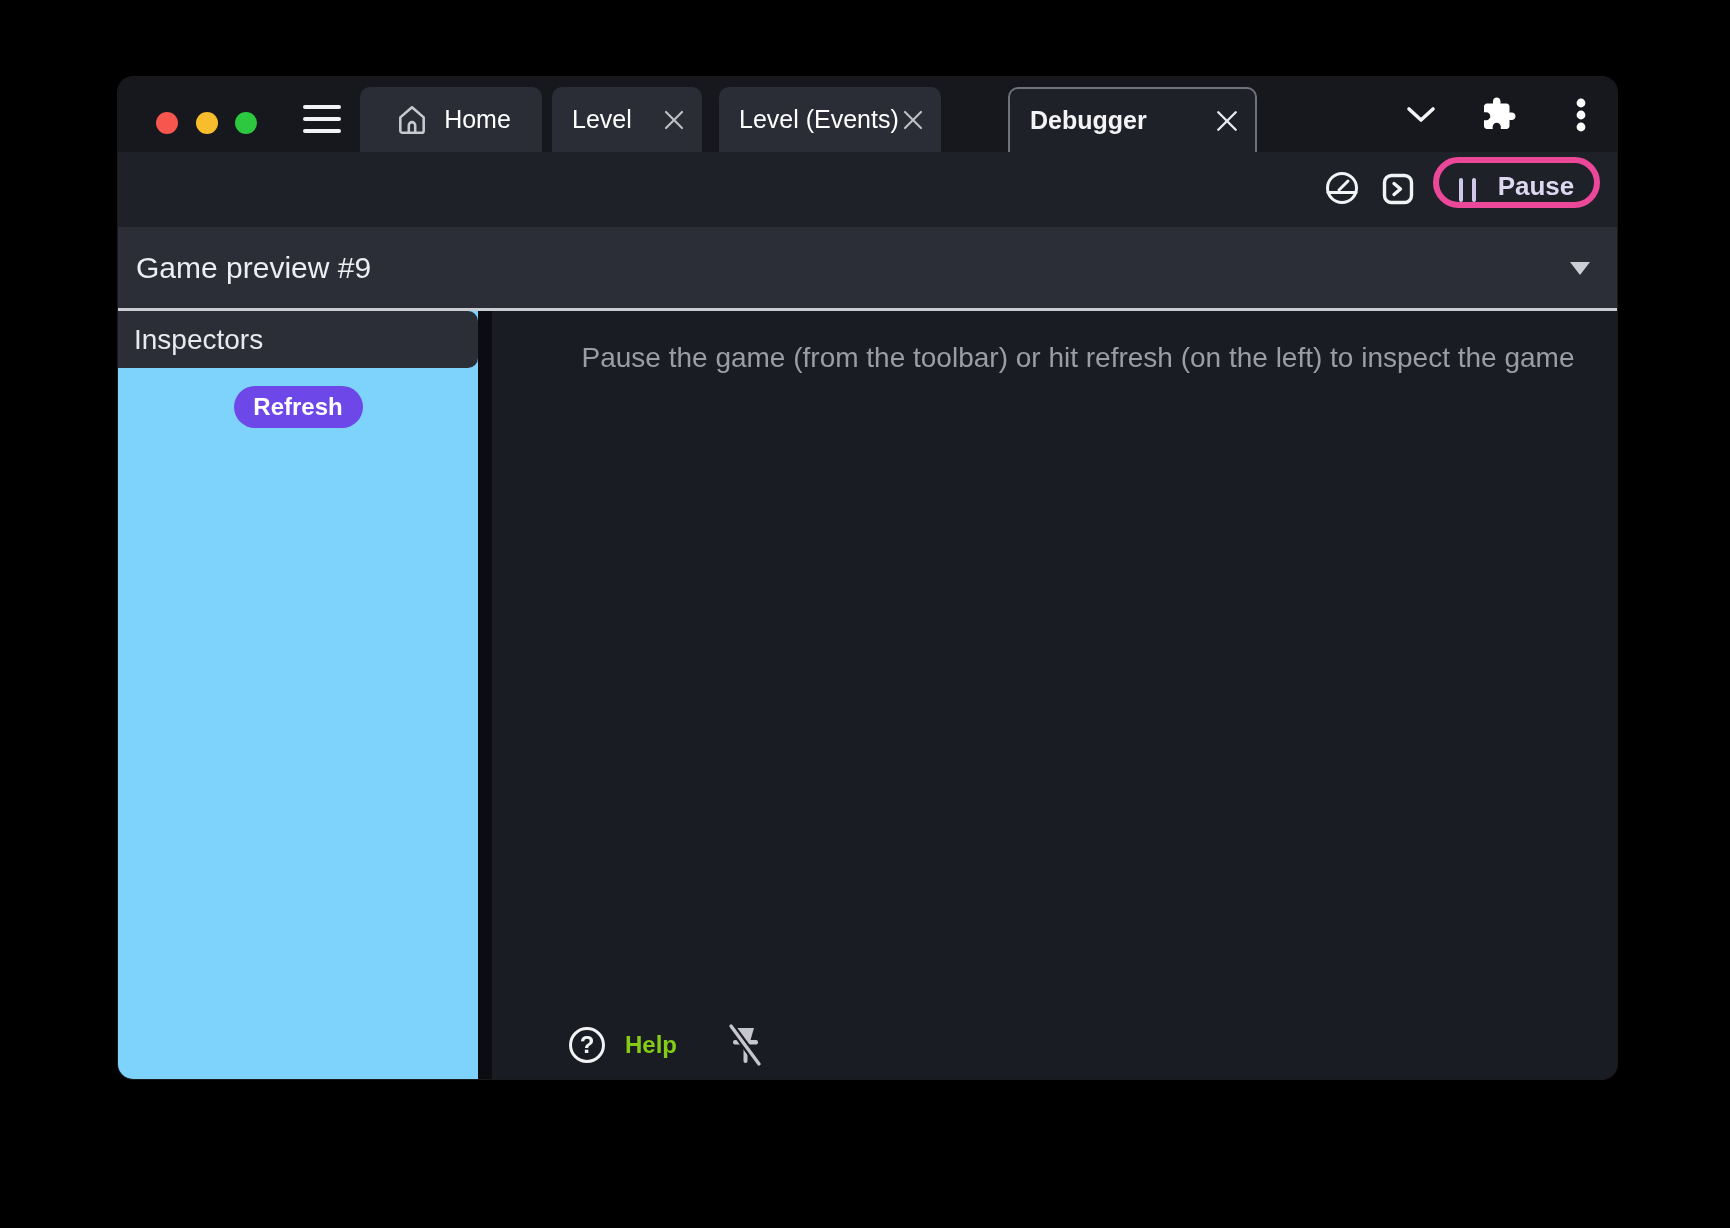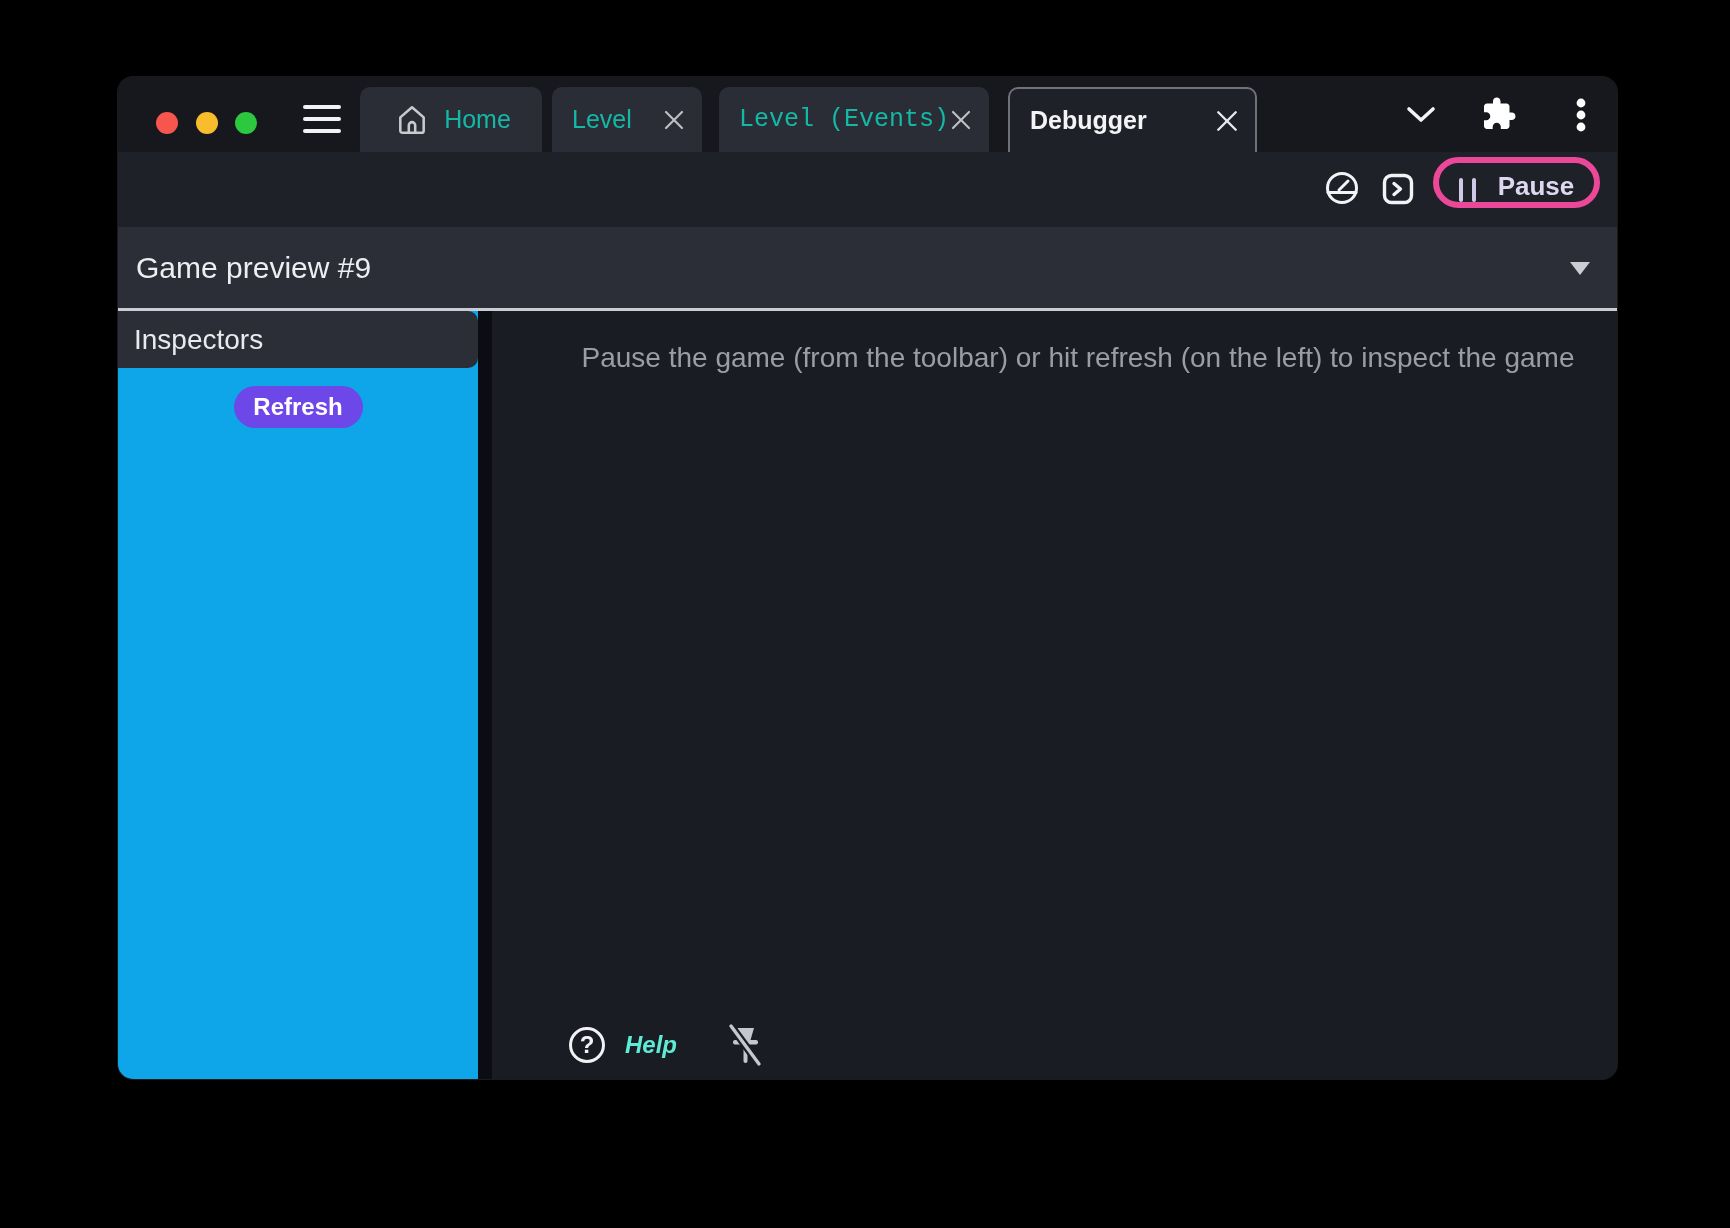--- a/index.html
+++ b/index.html
@@ -20,27 +20,27 @@
   .light { position:absolute; top:35px; width:22px; height:22px; border-radius:50%; cursor:pointer; }
   .light.red    { left:38px;  background:#f6564e; }
   .light.yellow { left:78px;  background:#f8bd2d; }
   .light.green  { left:117px; background:#2bc840; }
   .menu-btn { position:absolute; left:185px; top:28px; width:38px; height:28px;
     display:flex; flex-direction:column; justify-content:space-between; cursor:pointer; }
   .menu-btn span { display:block; height:4px; border-radius:2px; background:#f2f3f5; }
   .tab {
     position:absolute; bottom:0; height:65px; background:#2b2d36;
     border-radius:10px 10px 0 0; display:flex; align-items:center;
-    color:#14b8a6; font-size:25px; cursor:pointer;
+    color:#ffffff; font-size:25px; cursor:pointer;
     justify-content:space-between; padding:0 16px 0 20px;
   }
   .tab .label { white-space:nowrap; }
   .tab.home { left:242px; width:182px; justify-content:center; gap:15px; }
   .tab.t-level  { left:434px; width:150px; }
-  .tab.t-events { left:601px; width:270px;font-family:Liberation Mono, monospace; }
+  .tab.t-events { left:601px; width:222px; }
   .tab.t-debugger {
     left:890px; width:249px; background:#1f2129;
     border:2px solid #70717a; border-bottom:none; color:#f4f4f6; font-weight:bold;
   }
   .close-x { width:24px; height:24px; display:flex; align-items:center; justify-content:center; cursor:pointer; }
   .icon-btn { position:absolute; cursor:pointer; display:flex; align-items:center; justify-content:center; }
   .chevron-dn { left:1286px; top:26px; width:34px; height:24px; }
   .puzzle     { left:1362px; top:18px; width:38px; height:38px; }
   .kebab      { left:1448px; top:22px; width:30px; height:34px; }
   
@@ -62,21 +62,21 @@
   }
   .preview-bar .title { margin-left:18px; font-size:30px; font-weight:500; color:#edeef2; }
   .dd-arrow {
     position:absolute; right:27px; top:35px; width:0; height:0;
     border-left:10px solid transparent; border-right:10px solid transparent;
     border-top:13px solid #ccced6;
   }
   .h-divider { height:3px; background:#caccd4; flex:0 0 auto; }
   
   .body { flex:1; display:flex; min-height:0; }
-  .sidebar { width:360px; flex:0 0 auto; background:#0ea5e9; }
+  .sidebar { width:360px; flex:0 0 auto; background:#7dd3fc; }
   .inspectors-header {
     height:57px; background:#2c2e37; border-radius:0 10px 10px 0;
     display:flex; align-items:center; padding-left:16px;
     color:#e8eaee; font-size:28px; cursor:pointer;
   }
   .refresh-btn {
     display:block; width:129px; height:42px; margin:18px auto 0;
     background:#6d47e8; border:none; border-radius:24px;
     color:#fff; font-size:24px; font-weight:bold; cursor:pointer;
     font-family:"Liberation Sans", sans-serif;
@@ -85,21 +85,21 @@
   .main { flex:1; position:relative; background:#1a1c24;margin-left:47px; }
   .message { padding-top:31px; text-align:center; color:#9b9da4; font-size:28px; }
   .footer-row {
     position:absolute; left:30px; bottom:12px; display:flex; align-items:center;
   }
   .help-circle {
     width:36px; height:36px; border:3px solid #f2f2f4; border-radius:50%;
     display:flex; align-items:center; justify-content:center;
     color:#f2f2f4; font-size:24px; font-weight:bold; cursor:pointer;
   }
-  .help-label { margin-left:20px; color:#5eead4; font-size:24px; font-weight:bold; cursor:pointer;font-style:italic; }
+  .help-label { margin-left:20px; color:#84cc16; font-size:24px; font-weight:bold; cursor:pointer; }
   .pin-off { margin-left:48px; width:40px; height:44px; cursor:pointer; }
   svg { display:block; }
 </style>
 </head>
 <body>
 
 <div class="window">
 
   <div class="titlebar">
     <span class="light red"></span>

